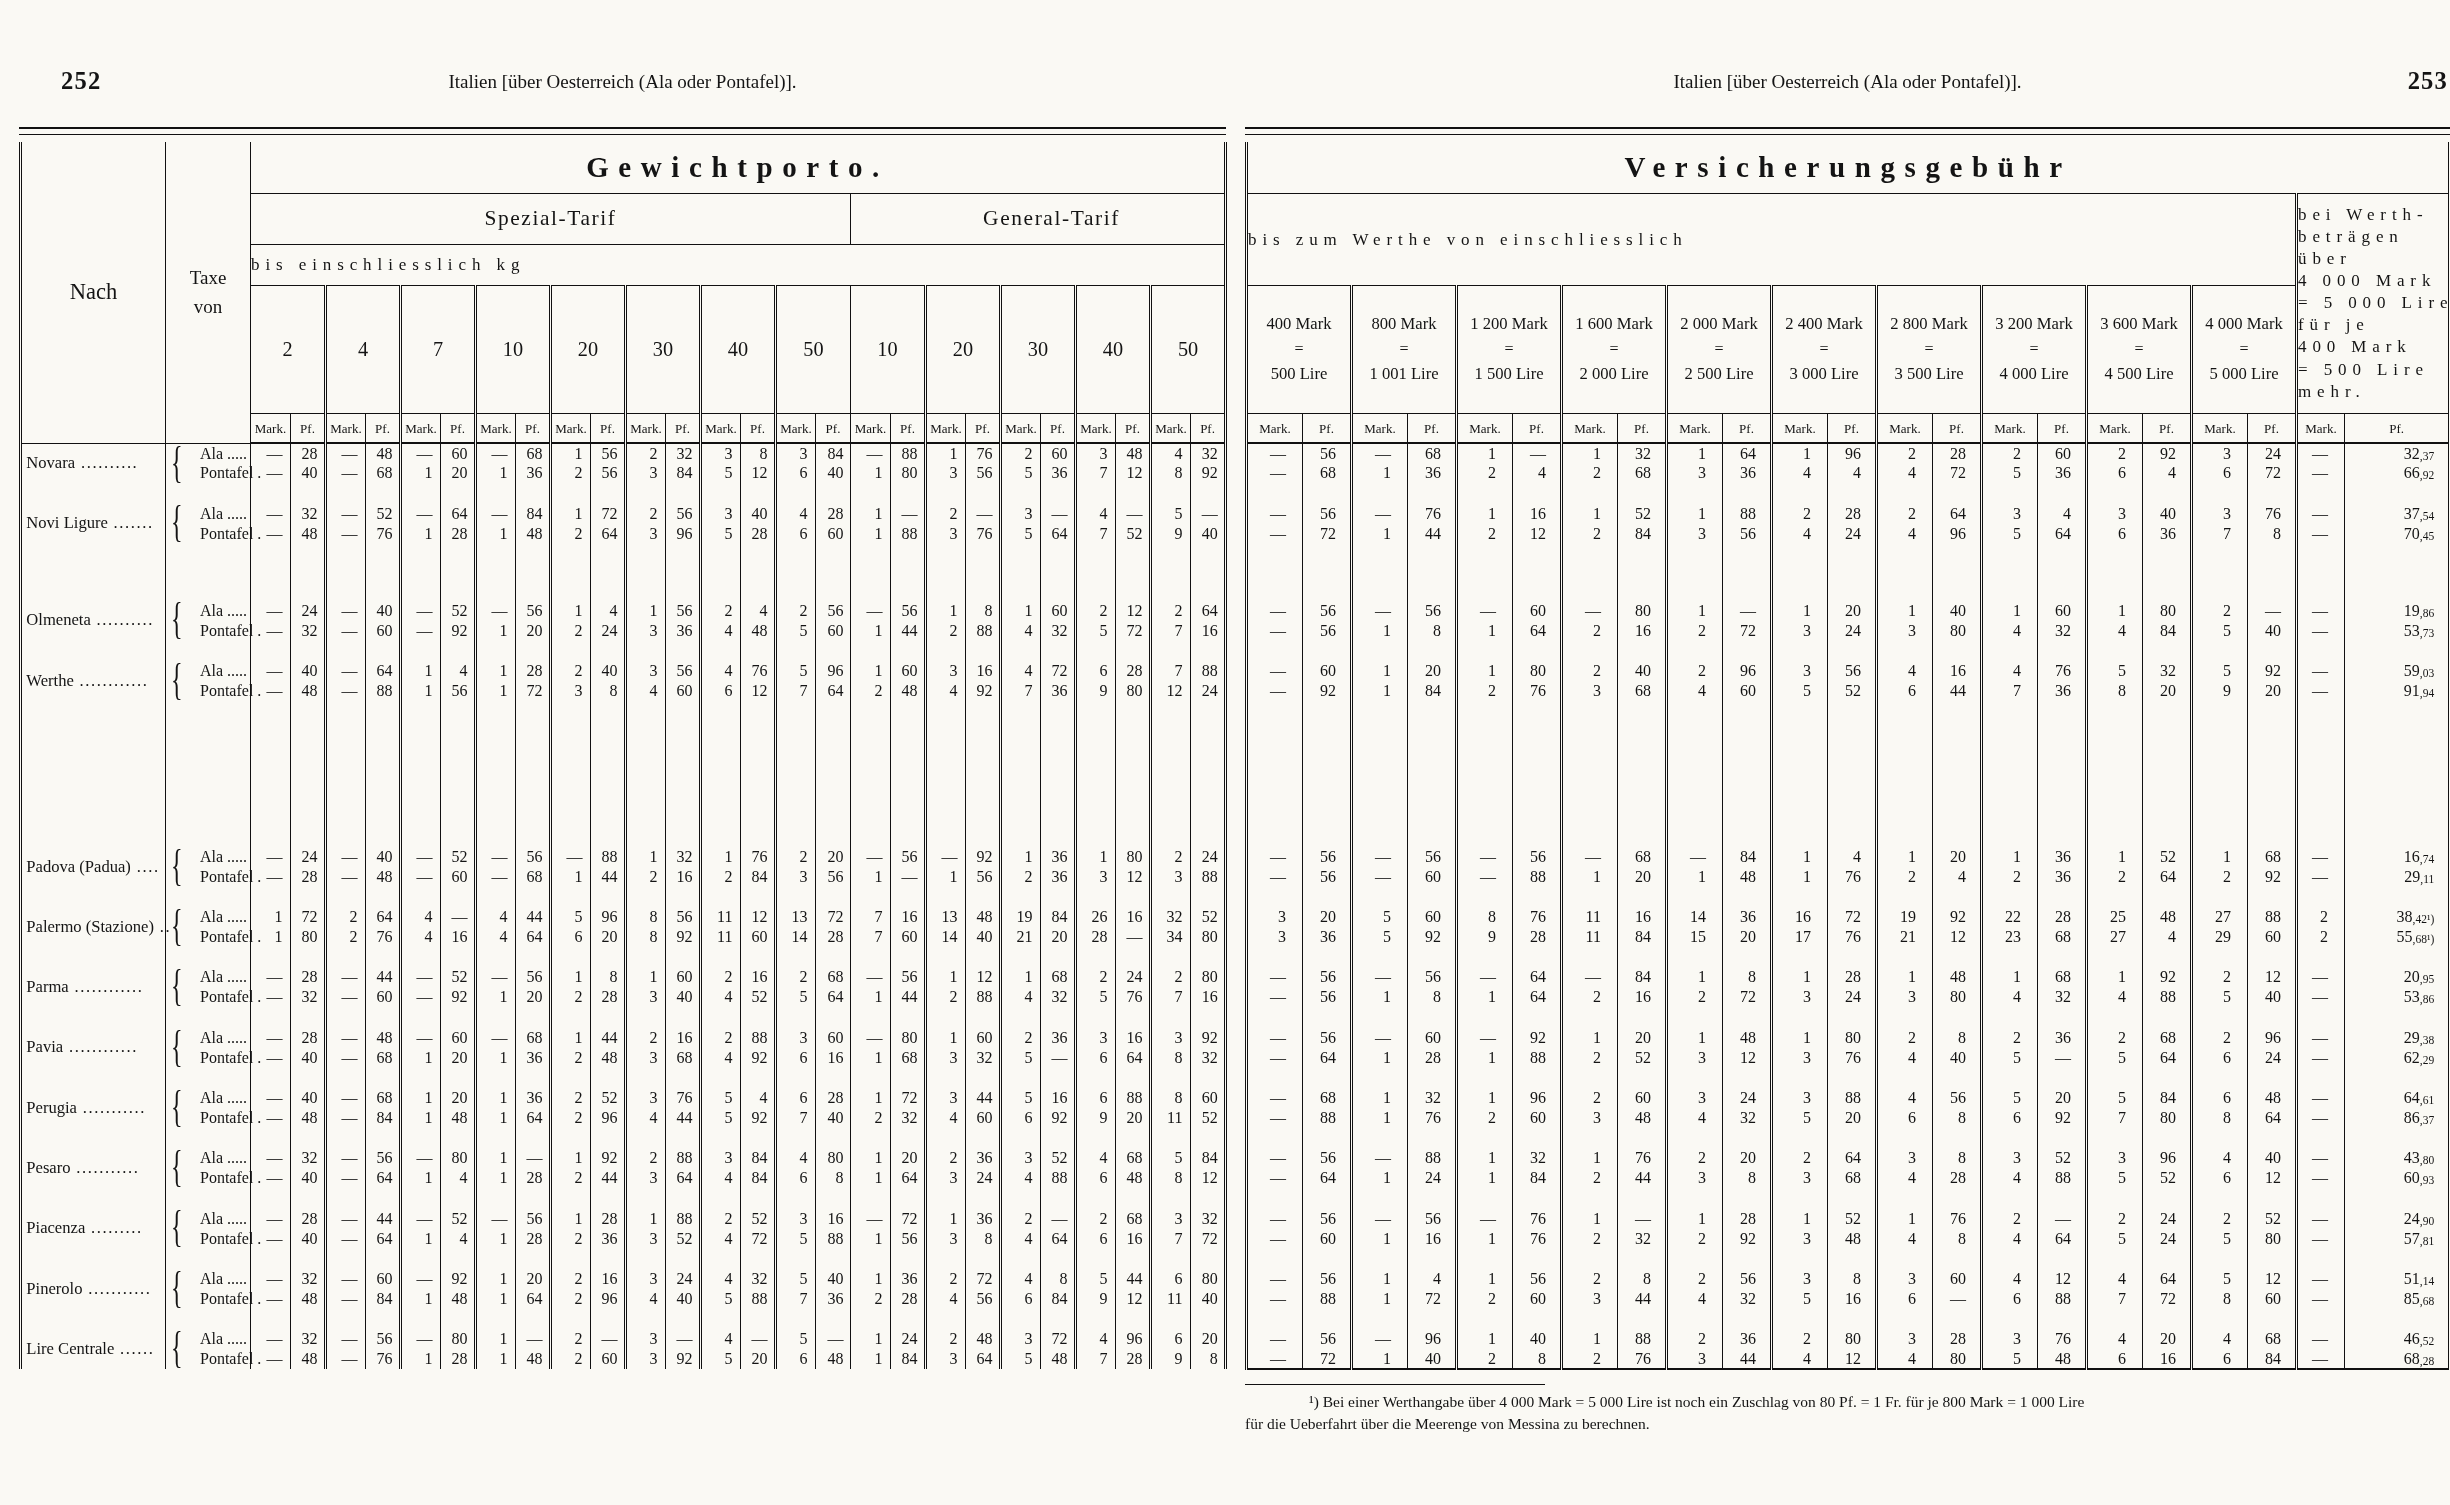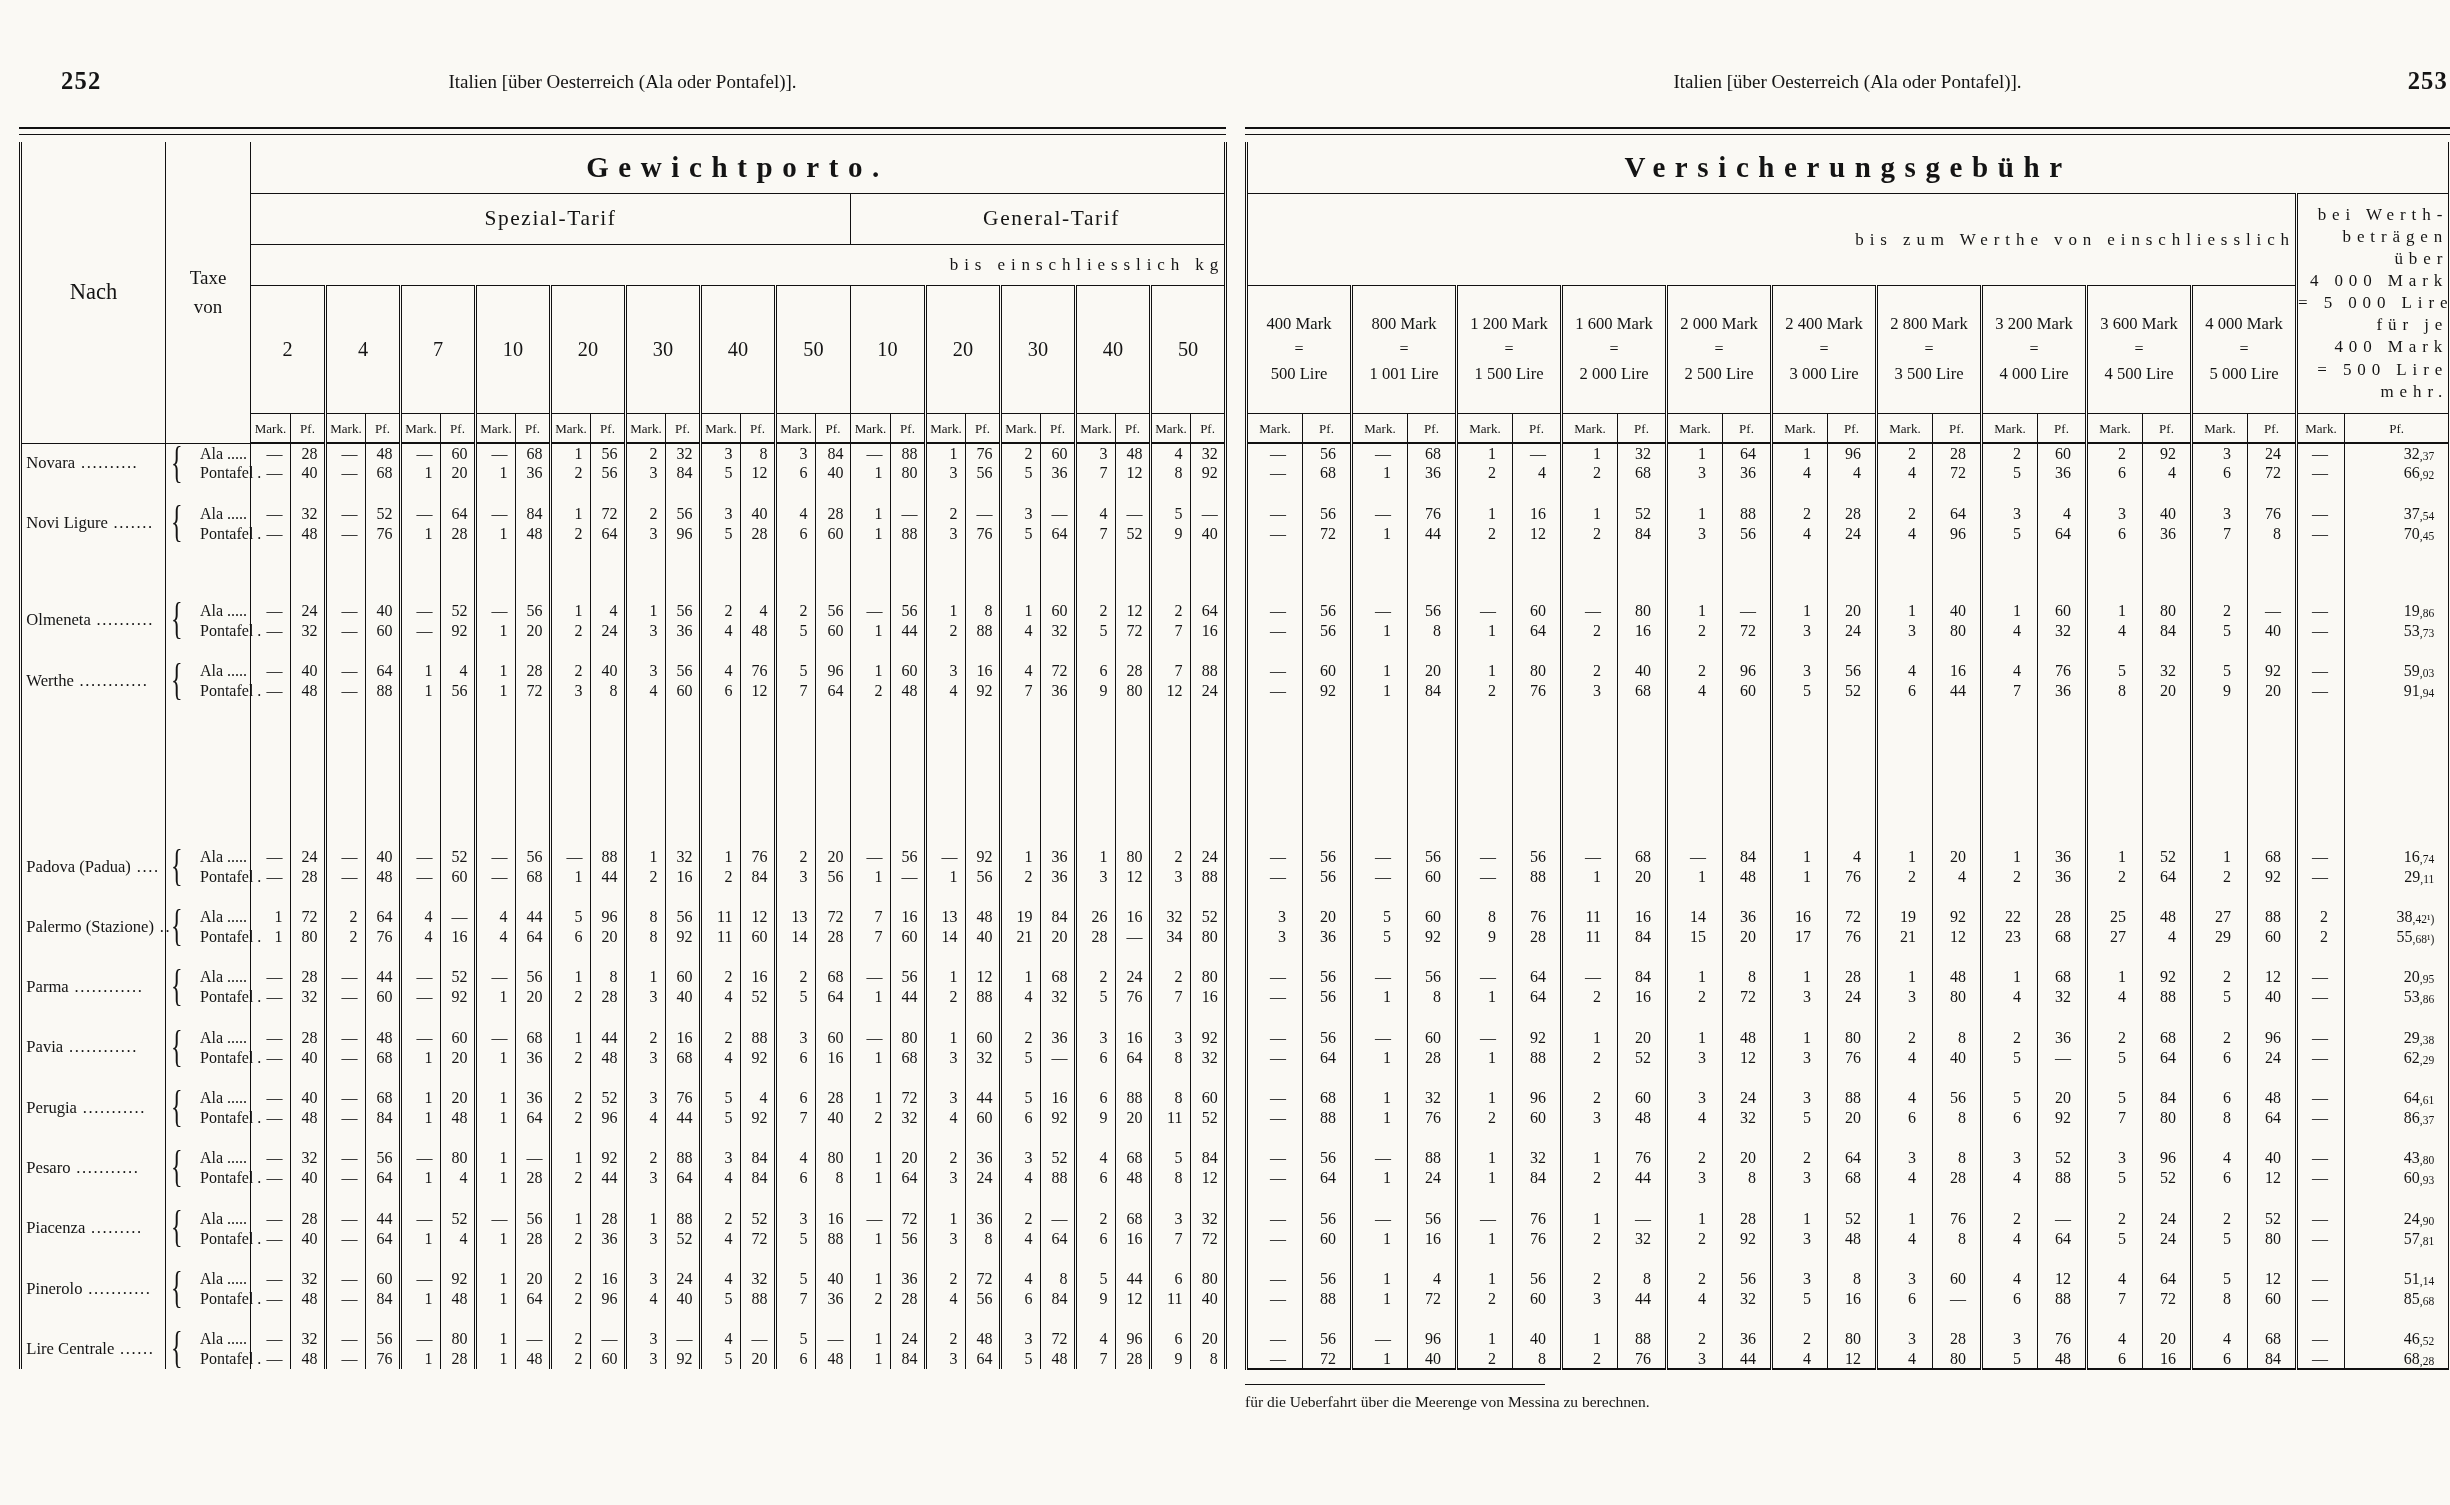--- a/index.html
+++ b/index.html
@@ -20,21 +20,21 @@
                font-size:16px;line-height:1;}
   .page-left .tarif-table{width:1204px;}
   .page-right .tarif-table{width:1203px;}
   th,td{padding:0;font-weight:normal;vertical-align:middle;overflow:visible;white-space:nowrap;}
   tr.row-title th{border-bottom:1.6px solid #111;}
   tr.row-title{height:51px;}
   .big-title{font-size:29px;font-weight:bold;letter-spacing:9.6px;text-align:center;}
   tr.row-tarif{height:51px;}
   tr.row-tarif th{border-bottom:1.6px solid #111;font-size:21.4px;letter-spacing:1.6px;text-align:center;}
   th.gen{border-left:1.6px solid #111;padding-left:28px;}
-  tr.row-bis th{border-bottom:1.6px solid #111;font-size:17px;letter-spacing:5.9px;text-align:right;}
+  tr.row-bis th{border-bottom:1.6px solid #111;font-size:17px;letter-spacing:5.9px;text-align:left;}
   .page-left tr.row-bis{height:41px;}
   .page-right tr.row-bis{height:92px;}
   tr.row-weights{height:128px;}
   tr.row-weights th{border-bottom:1.1px solid #111;text-align:center;font-size:20.3px;}
   tr.row-units{height:30px;}
   tr.row-units th{border-bottom:2.7px solid #111;text-align:center;font-size:13px;}
   th.nach{border-right:1.6px solid #111;font-size:22.5px;text-align:center;}
   th.taxe-h{border-right:1.6px solid #111;font-size:19px;text-align:center;line-height:1.5;}
   .b-dbl{border-left:3.2px double #111;}
   .b-thick{border-left:1.6px solid #111;}
@@ -2329,18 +2329,19 @@
             <td class="c pf pfc">16</td>
             <td class="c mark b-dbl">6</td>
             <td class="c pf pfc">84</td>
             <td class="c mark b-dbl">—</td>
             <td class="c pf pfc">68<span class="dec">,28</span></td>
           </tr>
         </tbody>
     </table>
     <div class="fn-rule"></div>
     <div class="footnote">
+      <div class="fn1">¹) Bei einer Werthangabe über 4 000 Mark = 5 000 Lire ist noch ein Zuschlag von 80 Pf. = 1 Fr. für je 800 Mark = 1 000 Lire</div>
       <div class="fn2">für die Ueberfahrt über die Meerenge von Messina zu berechnen.</div>
     </div>
   </div>
 
 </div>
 
 
 </body></html>

